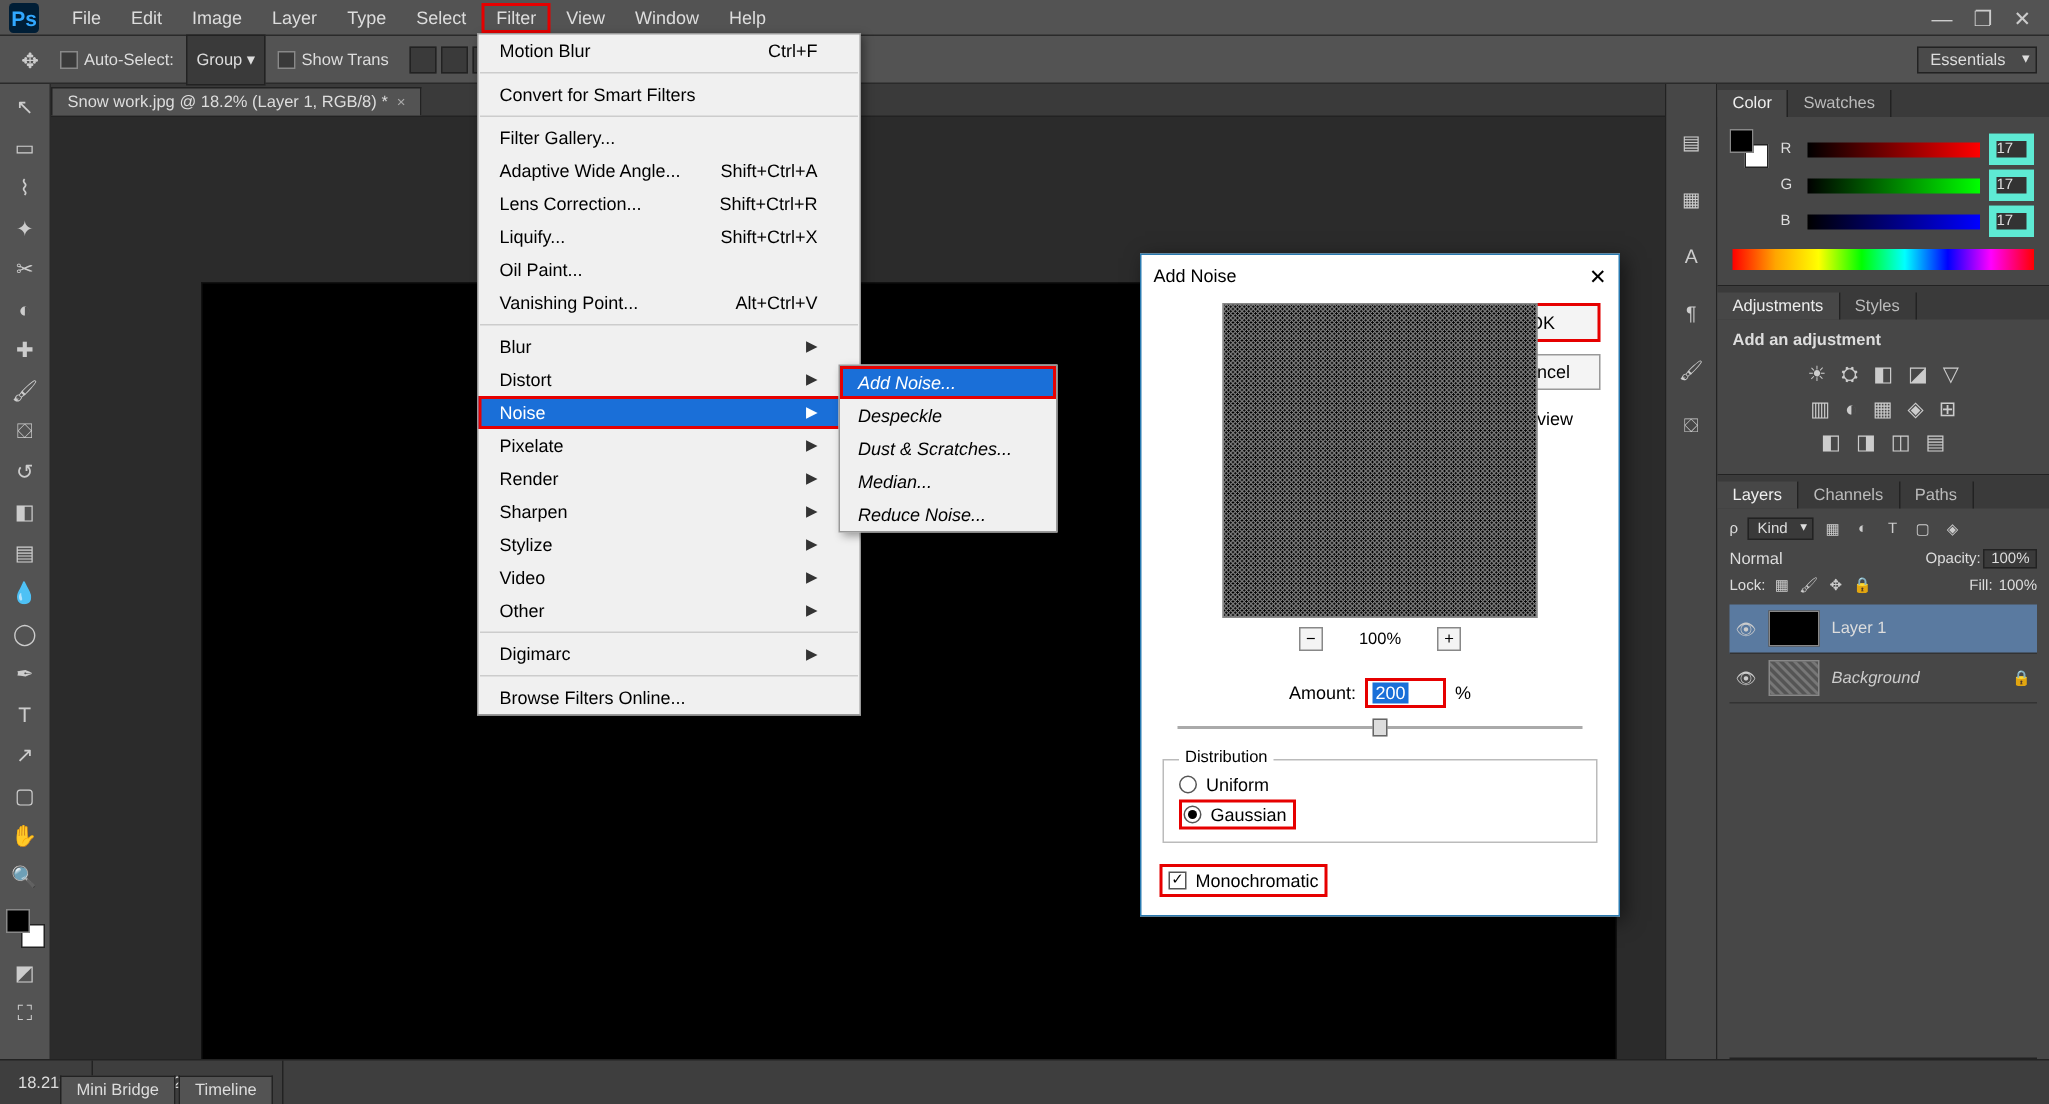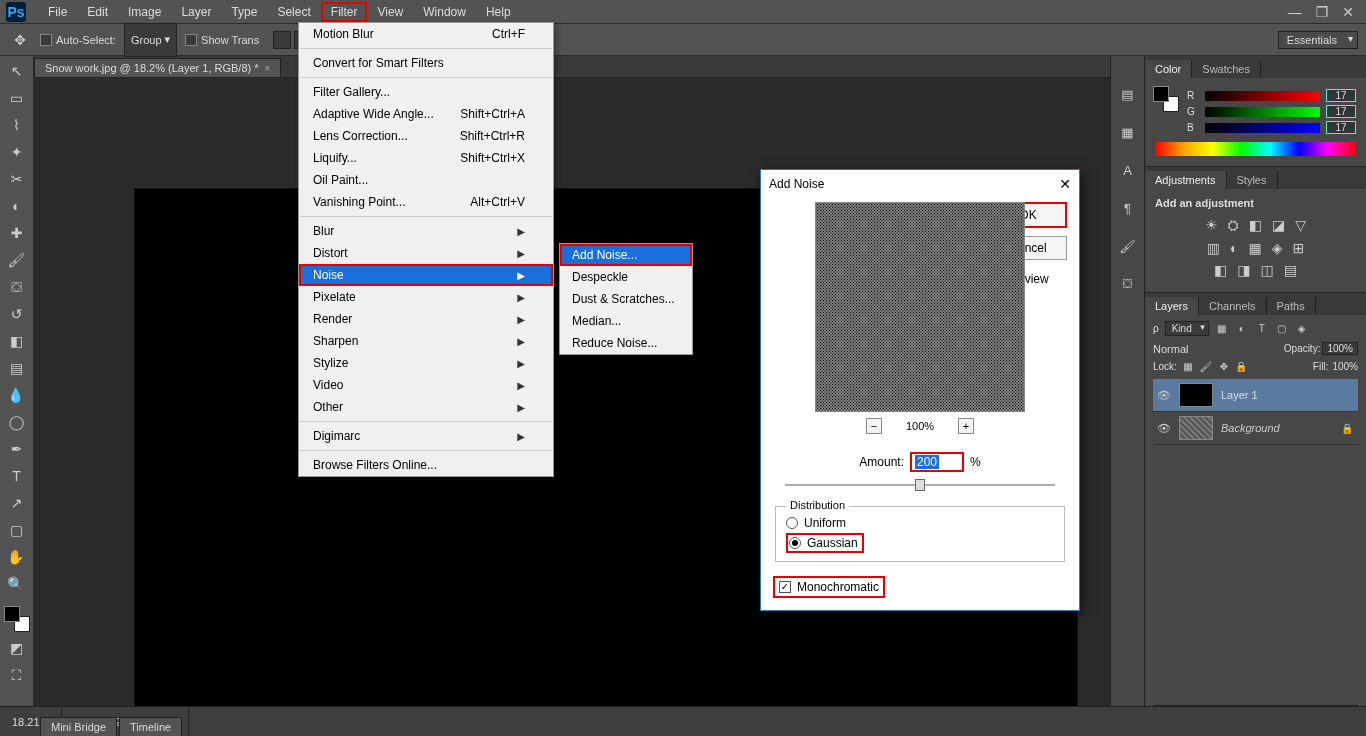--- a/index.html
+++ b/index.html
@@ -35,29 +35,29 @@
 
 
 .canvas-area { position:absolute; left:34px; top:78px; right:256px; bottom:30px; background:#2b2b2b; }
 .ruler-h { position:absolute; left:34px; top:78px; right:256px; height:18px; background:#4a4a4a; border-bottom:1px solid #222; font-size:9px; color:#bbb; overflow:hidden; white-space:nowrap;}
 .ruler-h span { display:inline-block; width:40px; text-align:center; border-left:1px solid #666; height:18px; line-height:10px; padding-top:6px;}
 .ruler-v { position:absolute; left:34px; top:96px; width:18px; bottom:30px; background:#4a4a4a; border-right:1px solid #222; font-size:9px; color:#bbb;}
 .ruler-v span { display:block; height:40px; border-top:1px solid #666; padding-left:2px;}
 .black-doc { position:absolute; left:100px; top:110px; width:944px; height:568px; background:#000; border:1px solid #111;}
 
 
-.filter-menu { position:absolute; left:298px; top:22px; width:256px; background:#f0f0f0; border:1px solid #999; color:#000; font-size:12px; box-shadow:2px 2px 6px rgba(0,0,0,.4); z-index:50;}
+.filter-menu { position:absolute; left:318px; top:22px; width:256px; background:#f0f0f0; border:1px solid #999; color:#000; font-size:12px; box-shadow:2px 2px 6px rgba(0,0,0,.4); z-index:50;}
 .filter-menu .mi { padding:4px 28px 4px 14px; display:flex; justify-content:space-between; align-items:center; white-space:nowrap;}
 .filter-menu .mi .arrow { font-size:10px; color:#333;}
 .filter-menu .sep { height:1px; background:#ccc; margin:3px 1px;}
 .filter-menu .mi.sel { background:#1a6fd8; color:#fff; border:2px solid #e60000; padding:2px 26px 2px 12px;}
 .filter-menu .mi.sel .arrow { color:#fff; }
 
 
-.noise-sub { position:absolute; left:559px; top:243px; width:134px; background:#f0f0f0; border:1px solid #999; color:#000; font-size:12px; box-shadow:2px 2px 6px rgba(0,0,0,.4); z-index:51;}
+.noise-sub { position:absolute; left:559px; top:243px; width:146px; background:#f0f0f0; border:1px solid #999; color:#000; font-size:12px; box-shadow:2px 2px 6px rgba(0,0,0,.4); z-index:51;font-style:italic;}
 .noise-sub .mi { padding:4px 12px; }
 .noise-sub .mi.sel { background:#1a6fd8; color:#fff; border:2px solid #e60000; padding:2px 10px;}
 
 
 .dialog { position:absolute; left:760px; top:169px; width:320px; background:#fff; color:#000; border:1px solid #2a7ab0; box-shadow:3px 3px 12px rgba(0,0,0,.5); z-index:60; font-size:12px;}
 .dialog .titlebar { padding:6px 8px; display:flex; justify-content:space-between; align-items:center; font-size:12px;}
 .dialog .close { font-size:14px; cursor:default;}
 .dialog .body { padding:4px 12px 12px 12px; position:relative;}
 .noise-preview { width:210px; height:210px; border:1px solid #888; background:#808080; position:relative; overflow:hidden; margin:0 auto; }
 .noise-preview::before { content:""; position:absolute; inset:0;
@@ -99,21 +99,21 @@
 .panel-tabs { display:flex; background:#3a3a3a; height:22px; align-items:flex-end;}
 .ptab { padding:3px 10px; font-size:11px; color:#bbb; border-right:1px solid #222;}
 .ptab.active { background:#474747; color:#eee;}
 .color-body { padding:8px 10px 10px 10px; position:relative;}
 .rgb-row { display:flex; align-items:center; gap:6px; margin:3px 0; font-size:10px;}
 .rgb-row .lab { width:12px;}
 .rgb-row .bar { flex:1; height:10px;}
 .bar.r { background:linear-gradient(to right,#000,#f00);}
 .bar.g { background:linear-gradient(to right,#000,#0f0);}
 .bar.b { background:linear-gradient(to right,#000,#00f);}
-.rgb-row .val { width:30px; background:#333; border:1px solid #5eead4; text-align:center; font-size:10px;}
+.rgb-row .val { width:30px; background:#333; border:5px solid #5eead4; text-align:left; font-size:10px;}
 .spectrum { height:14px; margin-top:8px; background:linear-gradient(to right,red,orange,yellow,lime,cyan,blue,magenta,red);}
 .color-sw { position:absolute; left:8px; top:8px; width:26px; height:26px;}
 .color-sw .b1 { position:absolute; right:0; bottom:0; width:16px; height:16px; background:#fff; border:1px solid #222;}
 .color-sw .f1 { position:absolute; left:0; top:0; width:16px; height:16px; background:#000; border:1px solid #888;}
 
 .adj-body { padding:8px 10px; font-size:11px;}
 .adj-heading { color:#ddd; margin-bottom:8px; font-weight:bold; font-size:11px;}
 .adj-icons { display:flex; gap:10px; justify-content:center; margin:6px 0; color:#ccc; font-size:14px;}
 
 .layers-body { padding:6px 8px; font-size:11px; flex:1; display:flex; flex-direction:column;}

